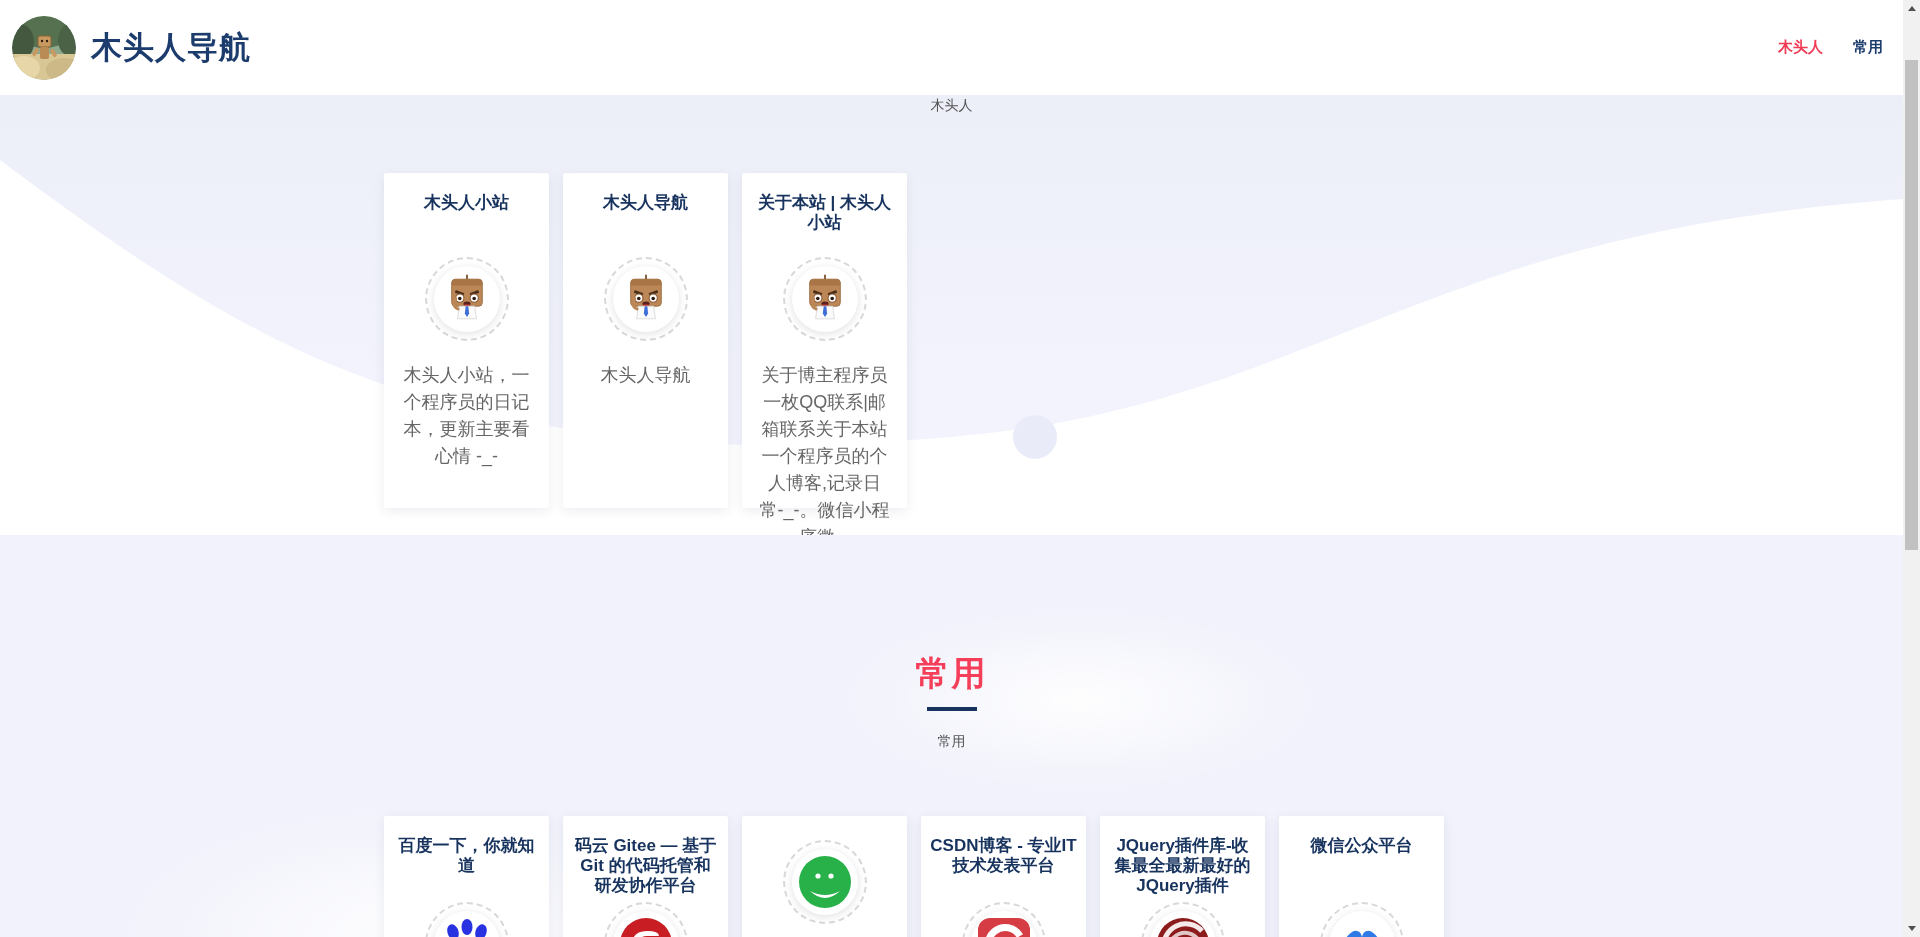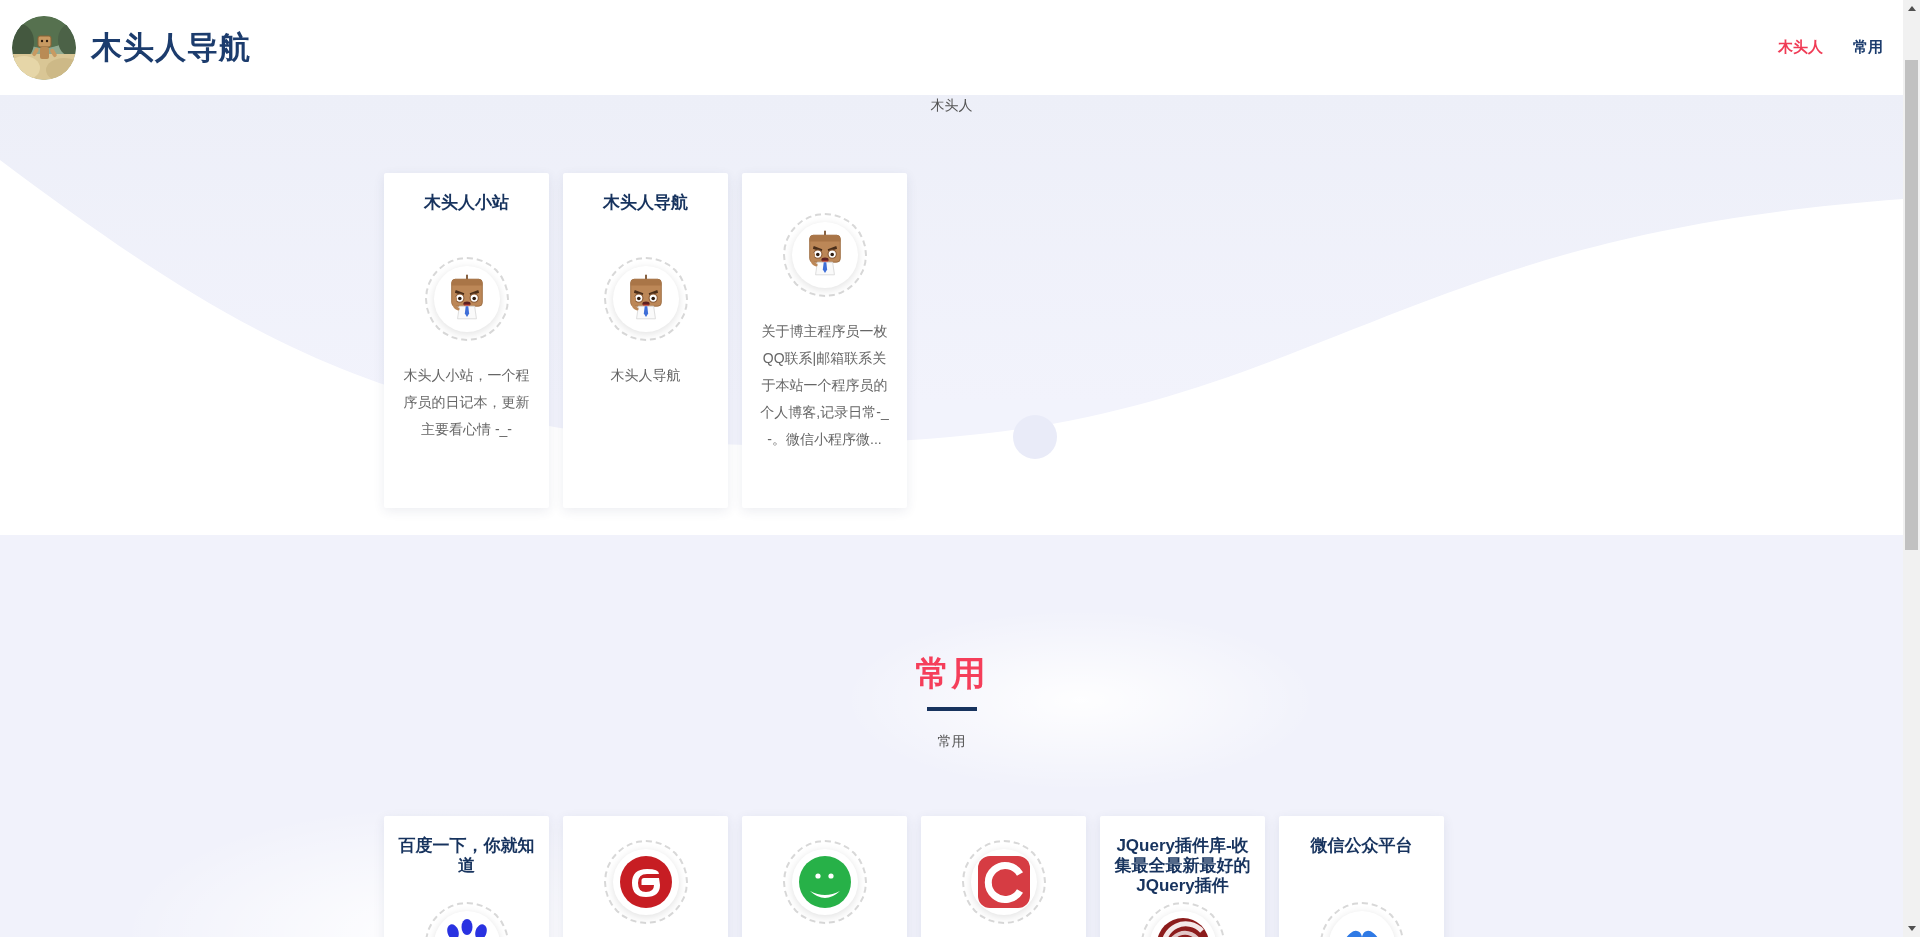--- a/index.html
+++ b/index.html
@@ -34,21 +34,21 @@
     display:flex; justify-content:center; }
   .s1 .card-title { min-height:44px; }
   .s2 .card-title { min-height:62px; }
   .icon-ring { width:84px; height:84px; border:2px dashed #d8d8d8; border-radius:50%;
     display:flex; align-items:center; justify-content:center; margin:0 auto; }
   .s1 .icon-ring { margin-top:20px; }
   .s2 .icon-ring { margin-top:4px; }
   .icon-inner { width:66px; height:66px; border-radius:50%; background:#fff;
     box-shadow:0 2px 9px rgba(0,0,0,.12); display:flex; align-items:center; justify-content:center; overflow:hidden; }
   .icon-inner svg { display:block; }
-  .card-desc { font-size:14px; line-height:27px; color:#666; padding:0 15px; margin-top:21px; text-align:center; word-break:break-all; }
+  .card-desc { font-size:18px; line-height:27px; color:#666; padding:0 15px; margin-top:21px; text-align:center; word-break:break-all; }
 
   
   .section-2 { position:absolute; left:0; top:535px; width:1903px; height:402px; overflow:hidden;
     background-color:#f1f2fb;
     background-image:
       radial-gradient(ellipse 340px 130px at 1080px 165px, rgba(255,255,255,.92), rgba(255,255,255,0) 70%),
       radial-gradient(ellipse 430px 180px at 430px 400px, rgba(255,255,255,.95), rgba(255,255,255,0) 72%);
   }
   .sec2-title { position:absolute; top:116px; left:0; width:100%; text-align:center;
     font-size:34px; font-weight:700; color:#f53e5a; letter-spacing:2px; }
@@ -154,20 +154,21 @@
     <path d="M21.5,38 h17 l2,14 h-21 Z" fill="#fafafa" stroke="#d9d9d9" stroke-width="1"></path>
     <path d="M28.6,38 h2.8 l1,8 -2.4,4 -2.4,-4 Z" fill="#3e6ed8"></path>
     <path d="M20,41 C15.5,39.5 14.5,34.5 16.5,31" fill="none" stroke="#bc8757" stroke-width="3.4" stroke-linecap="round"></path>
     <circle cx="16.5" cy="30" r="2.6" fill="#bc8757"></circle>
   </svg>
           </div>
     </div>
     <div class="card-desc">木头人导航</div>
   </div>
       <div class="card s1">
+    <div class="card-title">关于本站 | 木头人小站</div>
     <div class="icon-ring">
       <div class="icon-inner">
             <svg width="54" height="54" viewBox="0 0 60 60">
     <rect x="29" y="3" width="2" height="6" fill="#7a5230"></rect>
     <rect x="13" y="8" width="34" height="30" rx="4" fill="#bc8757" stroke="#9a6a3e" stroke-width="1"></rect>
     <path d="M13,12 q0,-4 4,-4 h26 q4,0 4,4 v3 H13 Z" fill="#a97547"></path>
     <path d="M17.5,20 L27,23.5 L26,26.5 L16.5,23 Z" fill="#4a2e1a"></path>
     <path d="M42.5,20 L33,23.5 L34,26.5 L43.5,23 Z" fill="#4a2e1a"></path>
     <circle cx="22" cy="29" r="4.6" fill="#fff" stroke="#8a5a35" stroke-width="1.2"></circle>
     <circle cx="38" cy="29" r="4.6" fill="#fff" stroke="#8a5a35" stroke-width="1.2"></circle>
@@ -201,20 +202,21 @@
     <ellipse cx="27" cy="10" rx="5.5" ry="8" fill="#2932e1"></ellipse>
     <ellipse cx="41" cy="15" rx="5.5" ry="8" fill="#2932e1" transform="rotate(18 41 15)"></ellipse>
     <path d="M27,23 C37,23 45,32 43,41 C41,50 33,52 27,52 C21,52 13,50 11,41 C9,32 17,23 27,23 Z" fill="#2932e1"></path>
     <path d="M20,34 h6 v12 h-6 q-4,0 -4,-5 q0,-7 4,-7 Z M30,34 h5 v12 h-5 Z" fill="#fff"></path>
   </svg>
           </div>
     </div>
 
   </div>
       <div class="card s2">
+    <div class="card-title">码云 Gitee — 基于 Git 的代码托管和研发协作平台</div>
     <div class="icon-ring">
       <div class="icon-inner">
             <svg width="54" height="54" viewBox="0 0 54 54">
     <circle cx="27" cy="27" r="26" fill="#c71d23"></circle>
     <path d="M40,23 H25 q-2.5,0 -2.5,2.5 V30 H35 q0,7 -8,7 q-8,0 -8,-9 q0,-9 9,-9 h12 q0,-5 -12,-5 q-15,0 -15,14 q0,14 14,14 q14,0 14,-12 Z" fill="#fff"></path>
   </svg>
           </div>
     </div>
 
   </div>
@@ -225,20 +227,21 @@
     <circle cx="27" cy="27" r="26" fill="#27b148"></circle>
     <circle cx="20" cy="21" r="2.6" fill="#fff"></circle>
     <circle cx="33" cy="21" r="2.6" fill="#fff"></circle>
     <path d="M12,36 q15,8 30,0 q-15,14 -30,0 Z" fill="#fff"></path>
   </svg>
           </div>
     </div>
 
   </div>
       <div class="card s2">
+    <div class="card-title">CSDN博客 - 专业IT技术发表平台</div>
     <div class="icon-ring">
       <div class="icon-inner">
             <svg width="54" height="54" viewBox="0 0 54 54">
     <rect x="1" y="1" width="52" height="52" rx="12" fill="#d63c43"></rect>
     <path d="M43,19 A17,17 0 1 0 43,36" fill="none" stroke="#fff" stroke-width="7"></path>
   </svg>
           </div>
     </div>
 
   </div>

